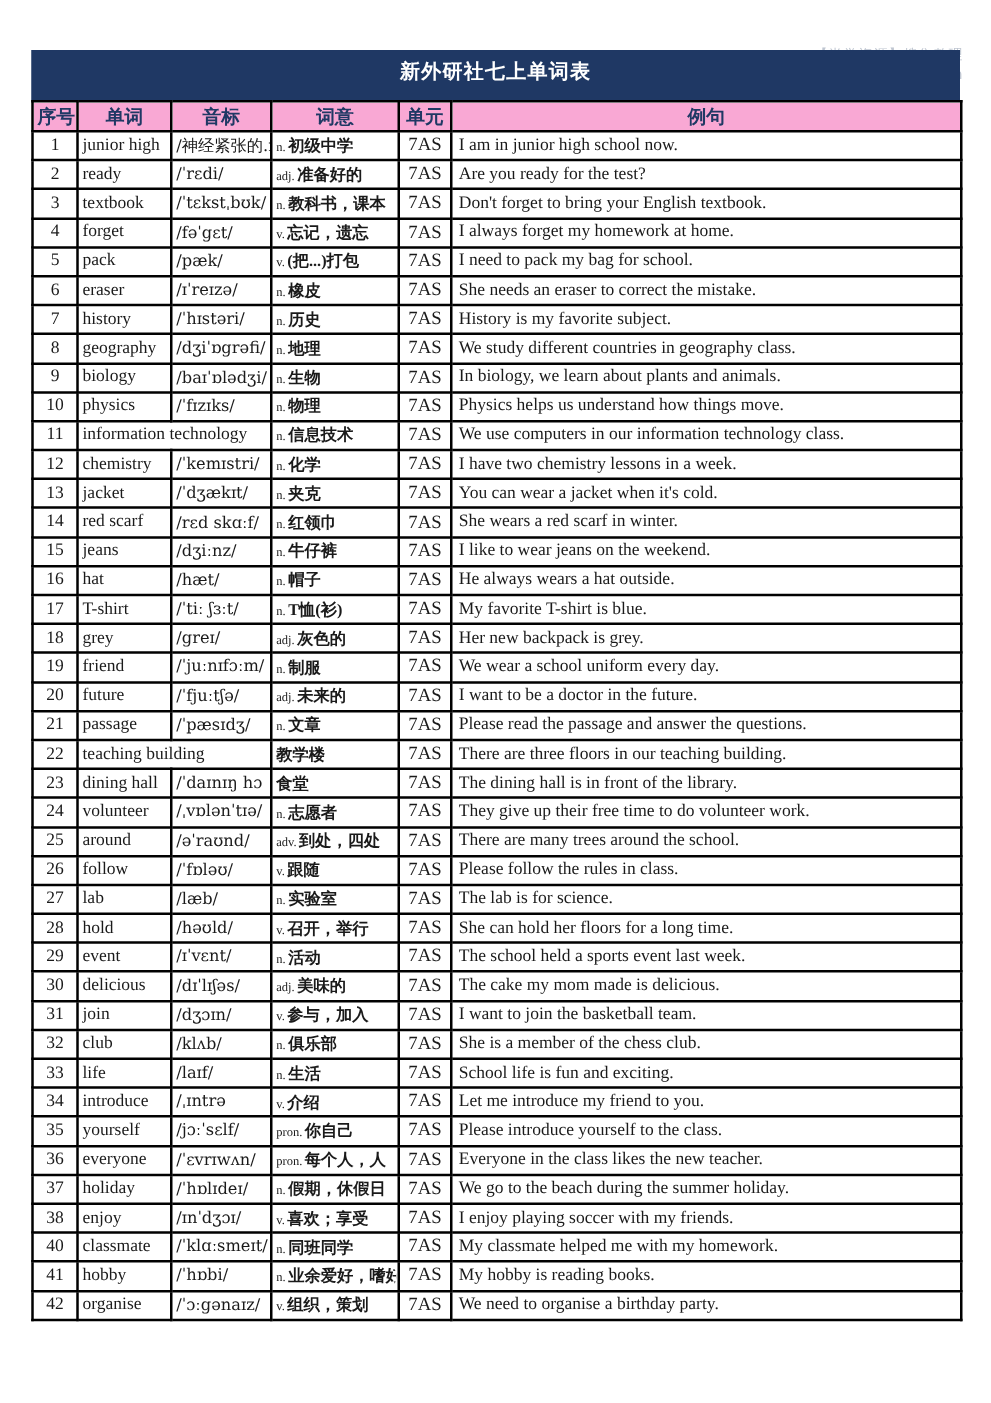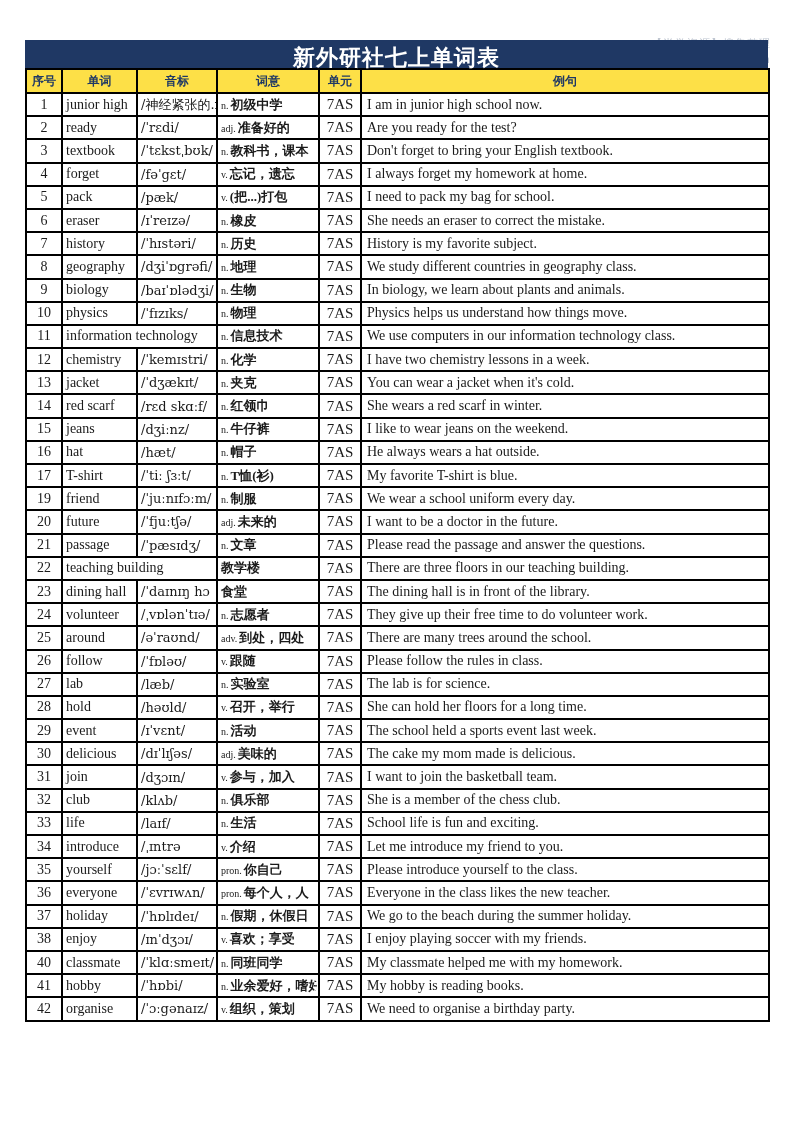--- a/index.html
+++ b/index.html
@@ -22,43 +22,43 @@
     margin-top:28px;
   }
   .sheet{
     position:absolute;
     left:25px;top:40px;
     width:743px;
   }
   .title-bar{
     background:#1F3864;
     color:#ffffff;
-    height:28px;
+    height:40px;
     line-height:36px;
     text-align:center;
-    font-size:22px;
+    font-size:16px;
     font-weight:bold;
     letter-spacing:1px;
   }
   table{
     border-collapse:collapse;
     table-layout:fixed;
     width:743px;
   }
   th,td{
     border:2px solid #000000;
     padding:0 3px;
     overflow:hidden;
     white-space:nowrap;
   }
   th{
-    background:#fde047;
+    background:#f9a8d4;
     color:#1F3864;
     font-weight:bold;
-    font-size:12px;
+    font-size:15px;
     height:22px;
     text-align:center;
   }
   td{
     height:21.2px;
     color:#1a1a1a;
     background:#ffffff;
   }
   td.c-no{ text-align:center; font-size:14px; }
   td.c-word{ font-size:14px; }
@@ -228,20 +228,28 @@
         </tr>
         <tr>
           <td class="c-no">17</td>
           <td class="c-word">T-shirt</td>
           <td class="c-phon">/ˈtiː ʃɜːt/</td>
           <td class="c-meaning"><span class="pos">n.</span><span class="cn">T恤(衫)</span></td>
           <td class="c-unit">7AS</td>
           <td class="c-sent">My favorite T-shirt is blue.</td>
         </tr>
         <tr>
+          <td class="c-no">18</td>
+          <td class="c-word">grey</td>
+          <td class="c-phon">/greɪ/</td>
+          <td class="c-meaning"><span class="pos">adj.</span><span class="cn">灰色的</span></td>
+          <td class="c-unit">7AS</td>
+          <td class="c-sent">Her new backpack is grey.</td>
+        </tr>
+        <tr>
           <td class="c-no">19</td>
           <td class="c-word">friend</td>
           <td class="c-phon">/ˈjuːnɪfɔːm/</td>
           <td class="c-meaning"><span class="pos">n.</span><span class="cn">制服</span></td>
           <td class="c-unit">7AS</td>
           <td class="c-sent">We wear a school uniform every day.</td>
         </tr>
         <tr>
           <td class="c-no">20</td>
           <td class="c-word">future</td>

